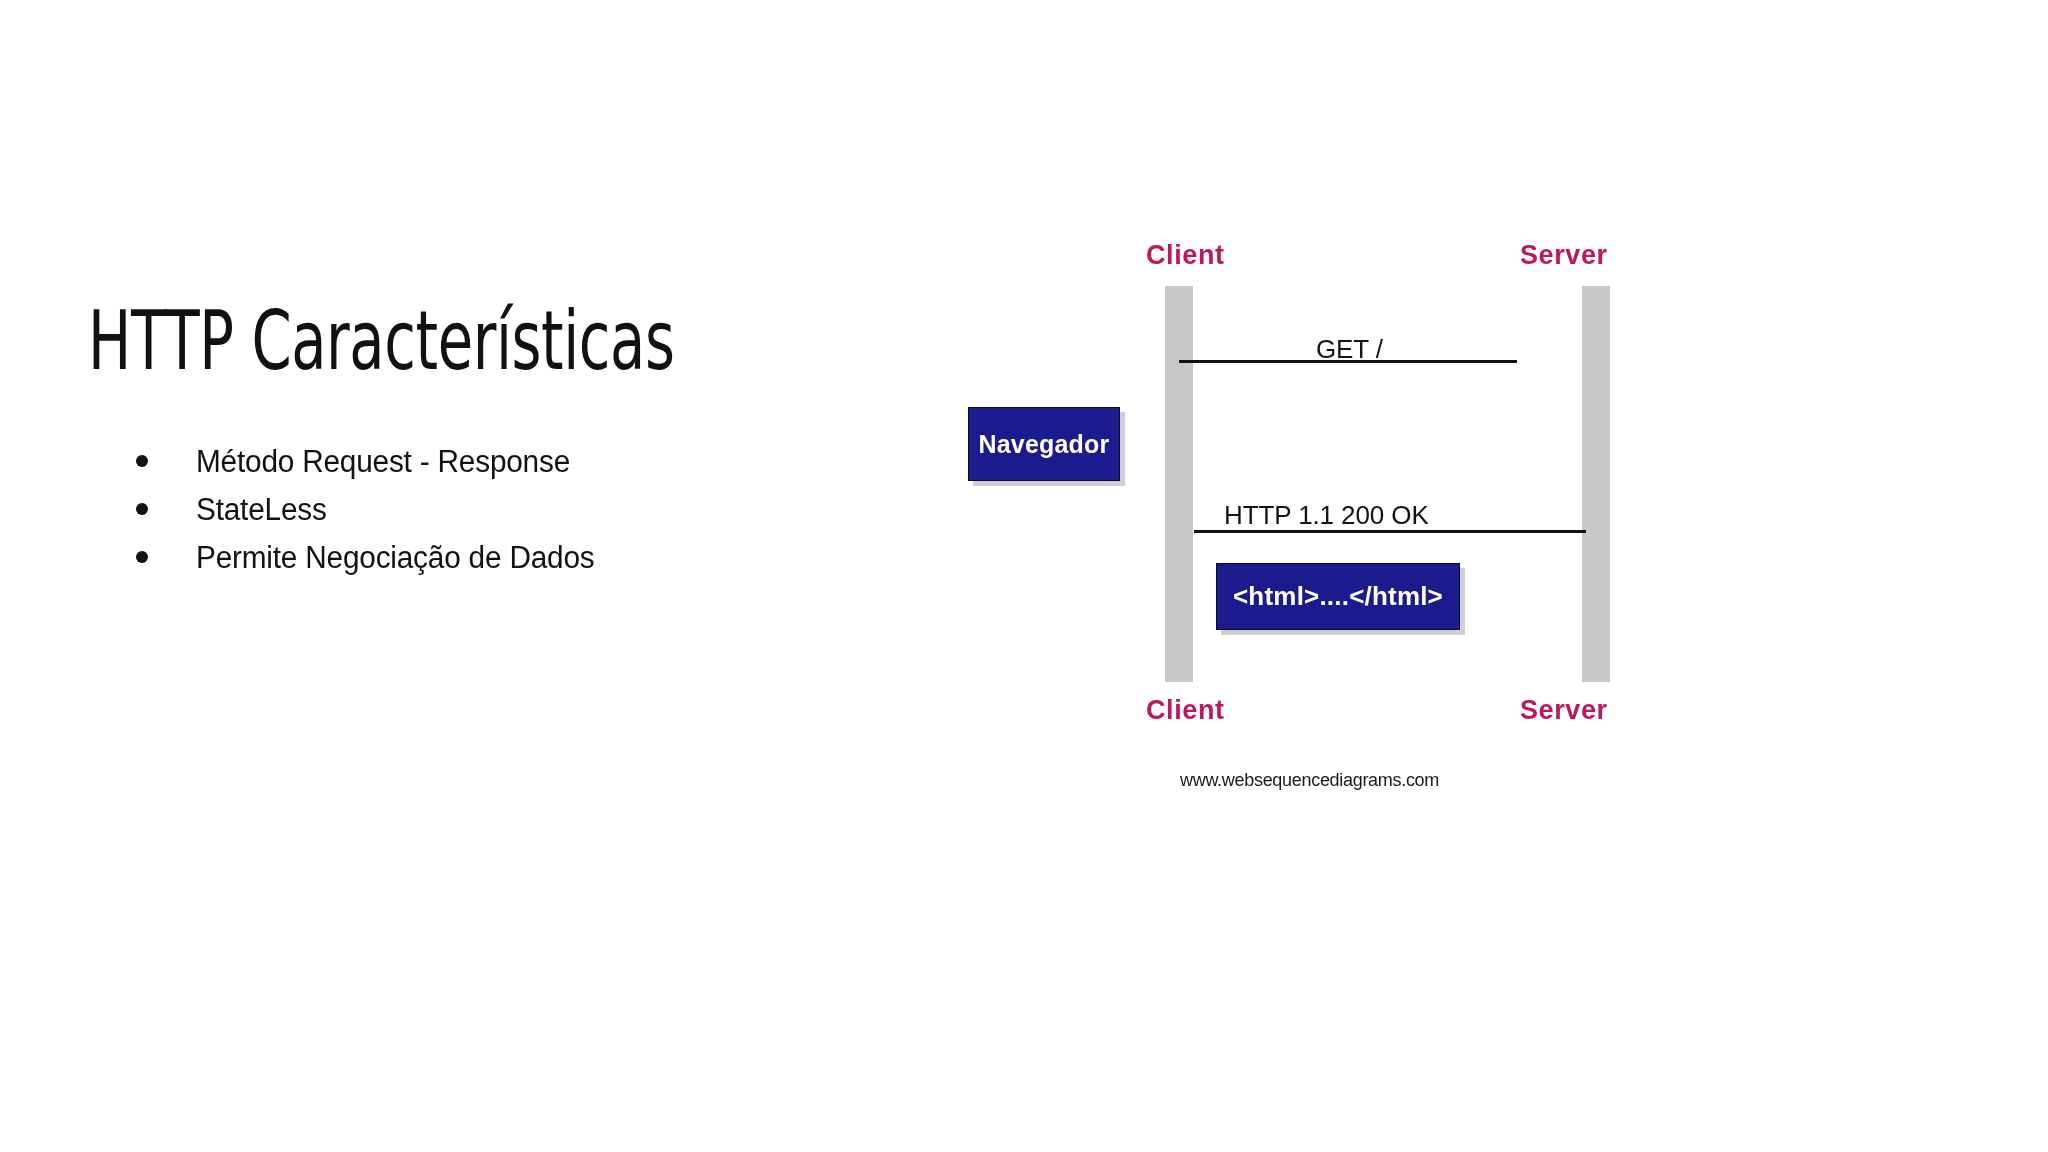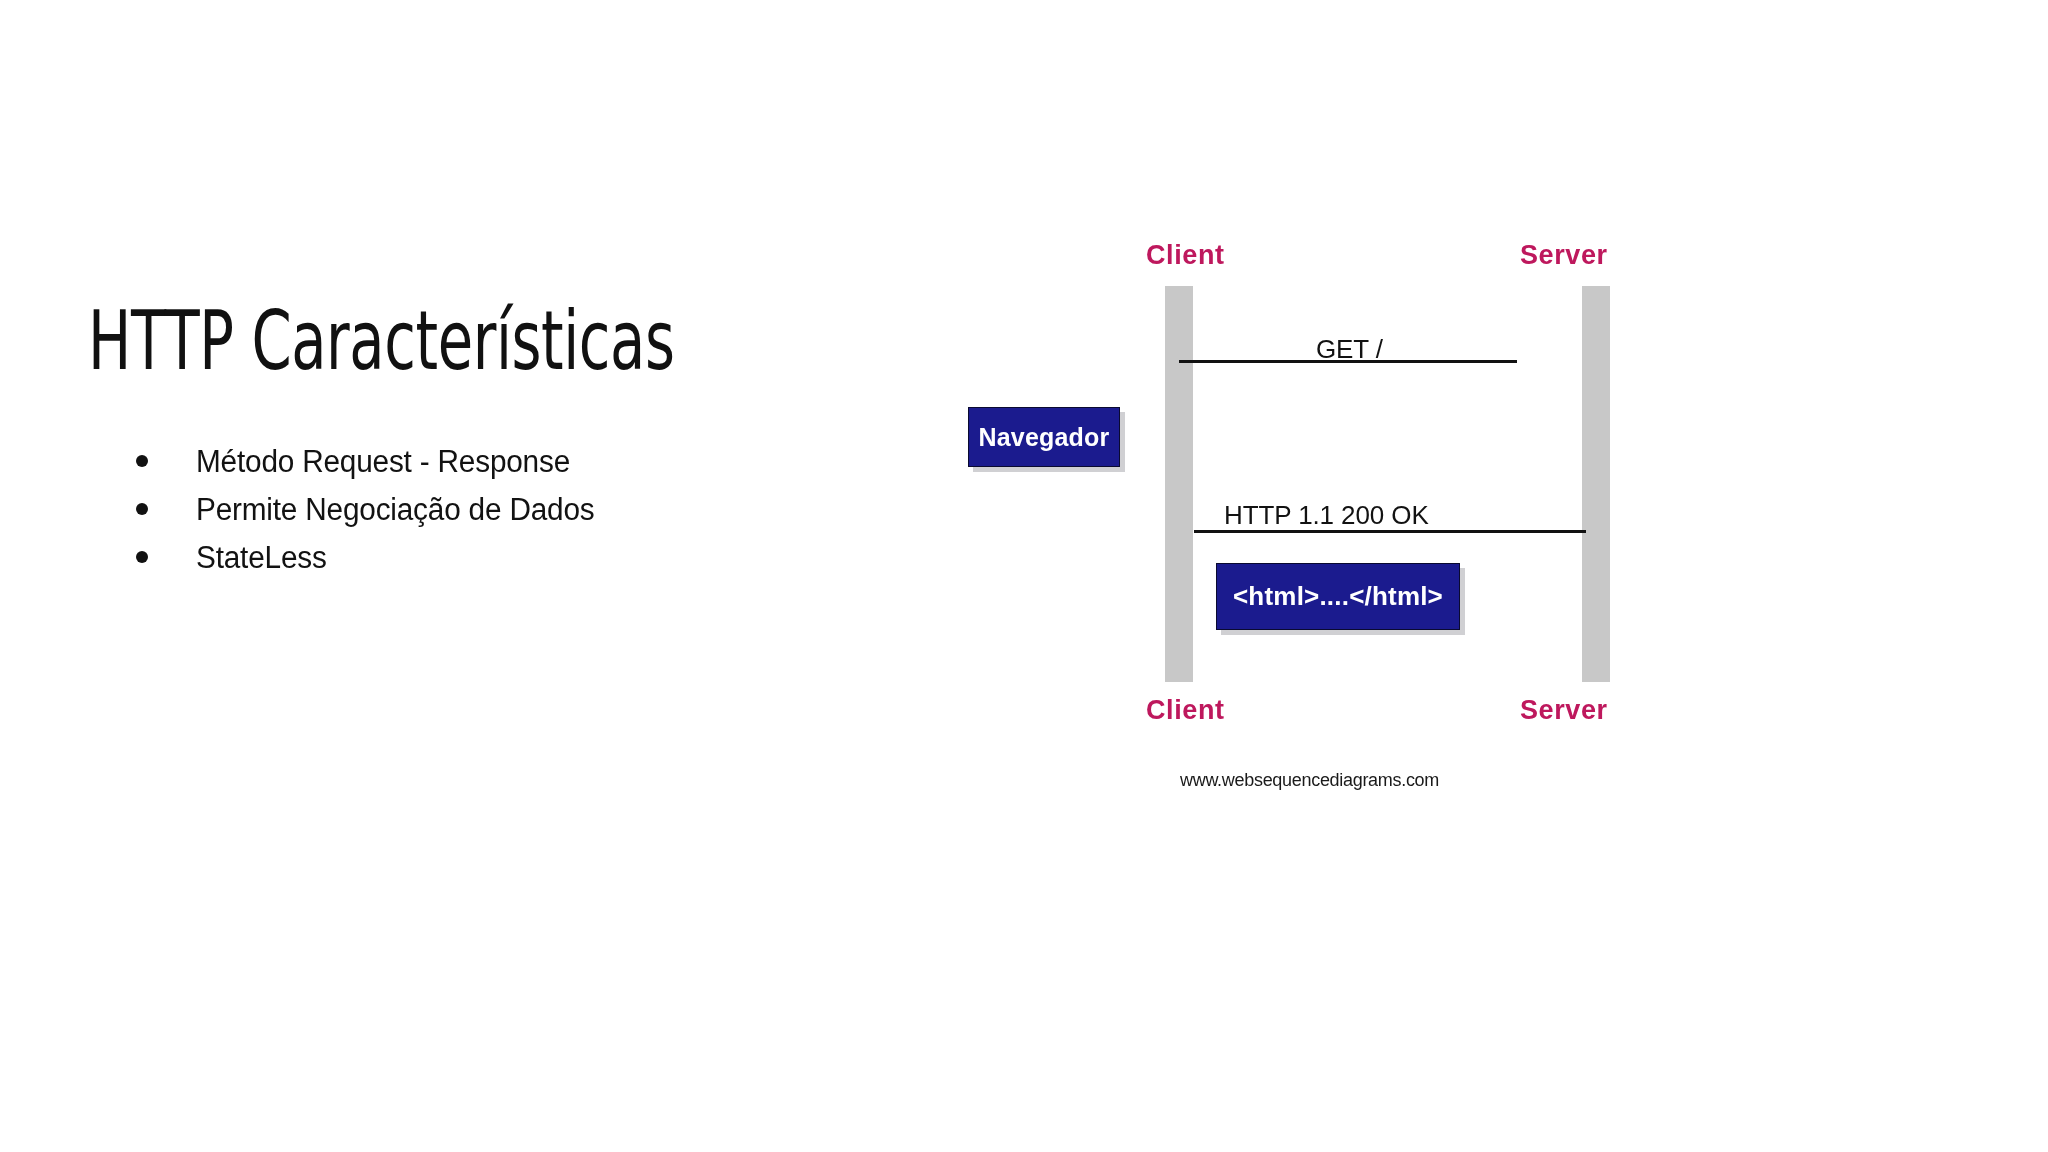--- a/index.html
+++ b/index.html
@@ -158,21 +158,21 @@
     display: flex;
     align-items: center;
     justify-content: center;
     white-space: nowrap;
     box-sizing: border-box;
   }
   .note-navegador {
     left: -152px;
     top: 167px;
     width: 152px;
-    height: 60px;
+    height: 74px;
     text-align: right;
   }
   .note-html {
     left: 96px;
     top: 323px;
     width: 244px;
     height: 67px;
     font-size: 26px;
   }
 
@@ -201,26 +201,26 @@
 
       <li class="bullet-row">
         <span class="bullet-dot"></span>
         <span class="bullet-text">Método Request - Response</span>
       </li>
 
 
 
       <li class="bullet-row">
         <span class="bullet-dot"></span>
-        <span class="bullet-text">Permite Negociação de Dados</span>
+        <span class="bullet-text">StateLess</span>
       </li>
 
       <li class="bullet-row">
         <span class="bullet-dot"></span>
-        <span class="bullet-text">StateLess</span>
+        <span class="bullet-text">Permite Negociação de Dados</span>
       </li>
 
     </ul>
   </div>
 
   <div id="diagram">
 
     <div class="actor-label actor-client-top">Client</div>
     <div class="actor-label actor-server-top">Server</div>
 

